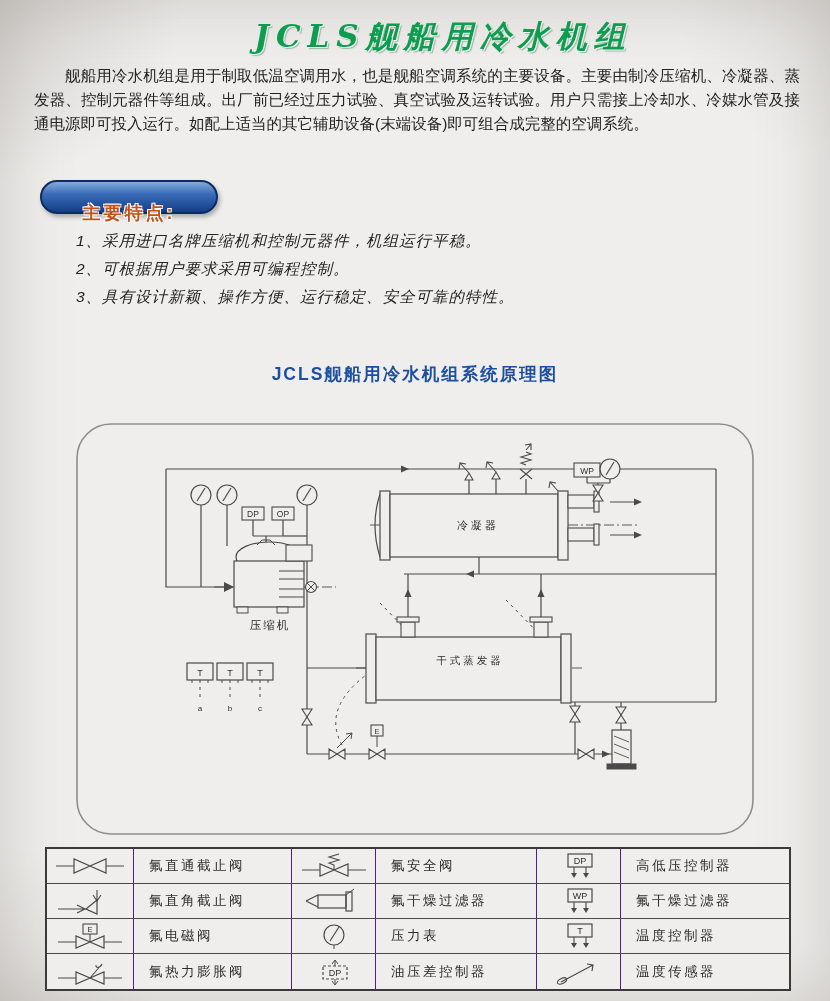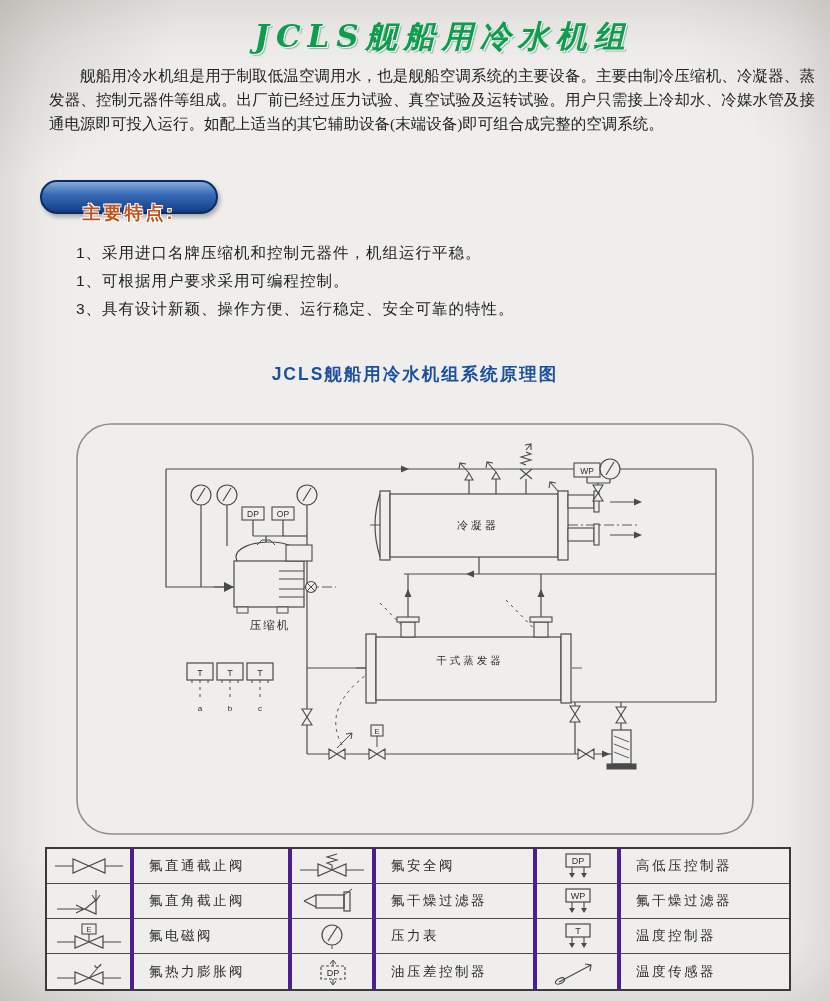--- a/index.html
+++ b/index.html
@@ -16,55 +16,54 @@
     color:#262626;
   }
   .title{
     position:absolute;top:16px;left:0;width:100%;text-align:center;
     font-family:"DejaVu Serif", serif;font-style:italic;font-weight:bold;
     font-size:31px;letter-spacing:7px;color:#0e9d4e;
     text-shadow:1px 1px 0 rgba(255,255,255,.9), 2px 2px 1px rgba(0,90,45,.35);
     padding-left:28px;
   }
   .intro{
-    position:absolute;left:49px;top:64px;width:766px;
+    position:absolute;left:34px;top:64px;width:766px;
     font-size:15.5px;line-height:1.55;text-align:justify;text-indent:2em;
     color:#232323;
-    font-family:Liberation Serif, serif;
   }
   .banner{
     position:absolute;left:40px;top:180px;width:178px;height:34px;
     border-radius:17px;
     background:linear-gradient(180deg,#85abda 0%,#3a6cb8 40%,#12складь 0,#123e86 100%);
     background:linear-gradient(180deg,#85abda 0%,#3a6cb8 40%,#123e86 100%);
     border:2px solid #0c2c60;box-sizing:border-box;
     display:flex;align-items:center;justify-content:center;
     box-shadow:2px 3px 4px rgba(40,40,60,.35);
   }
   .banner-text{
     font-size:18px;font-weight:bold;letter-spacing:3px;color:#c2511a;
     text-shadow:-1px -1px 0 #fff,1px -1px 0 #fff,-1px 1px 0 #fff,1px 1px 0 #ffffffcc;
     margin-top:32px;
   }
-  .features{position:absolute;left:76px;top:244px;width:660px;}
+  .features{position:absolute;left:76px;top:232px;width:660px;font-style:italic;}
   .feature-item{font-size:15.5px;line-height:1.1;margin-bottom:11px;color:#232323;letter-spacing:1px;}
   .diagram-heading{
     position:absolute;top:362px;left:0;width:100%;text-align:center;
     font-size:17.5px;font-weight:bold;letter-spacing:2px;color:#1c4fa0;
   }
   .diagram-wrap{position:absolute;left:74px;top:421px;width:682px;height:416px;}
   .legend{
     position:absolute;left:45px;top:847px;
     display:grid;
     grid-template-columns:87px 158px 84px 161px 84px 168px;
     grid-auto-rows:35px;
     border:2px solid #3a3a3a;background:#efeeec;
   }
   .legend .cell{
-    border-right:4px solid #4c1d95;border-bottom:1px solid #4a4a4a;
+    border-right:1px solid #4c1d95;border-bottom:1px solid #4a4a4a;
     display:flex;align-items:center;overflow:hidden;
   }
   .legend .cell.last-col{border-right:none;}
   .legend .cell.last-row{border-bottom:none;}
   .legend .sym{justify-content:center;}
   .legend .lab{
     padding-left:15px;font-size:13.5px;color:#2e2e2e;letter-spacing:2.5px;white-space:nowrap;
   }
   svg text{font-family:"Liberation Sans",sans-serif;}
 </style>
@@ -76,21 +75,21 @@
   <div class="title">JCLS舰船用冷水机组</div>
 
   <div class="intro">舰船用冷水机组是用于制取低温空调用水，也是舰船空调系统的主要设备。主要由制冷压缩机、冷凝器、蒸发器、控制元器件等组成。出厂前已经过压力试验、真空试验及运转试验。用户只需接上冷却水、冷媒水管及接通电源即可投入运行。如配上适当的其它辅助设备(末端设备)即可组合成完整的空调系统。</div>
 
   <div class="banner">
     <span class="banner-text">主要特点:</span>
   </div>
 
   <div class="features">
     <div class="feature-item">1、采用进口名牌压缩机和控制元器件，机组运行平稳。</div>
-    <div class="feature-item">1、可根据用户要求采用可编程控制。</div>
+    <div class="feature-item">2、可根据用户要求采用可编程控制。</div>
     <div class="feature-item">3、具有设计新颖、操作方便、运行稳定、安全可靠的特性。</div>
   </div>
 
   <div class="diagram-heading">JCLS舰船用冷水机组系统原理图</div>
 
   <div class="diagram-wrap">
     <svg width="682" height="416" viewBox="0 0 682 416">
       <defs>
         <g id="hv">
             <path d="M-8,-5 L-8,5 L0,0 Z M8,-5 L8,5 L0,0 Z" fill="#efeeec" stroke="#4a4a4a" stroke-width="1.1"></path>

